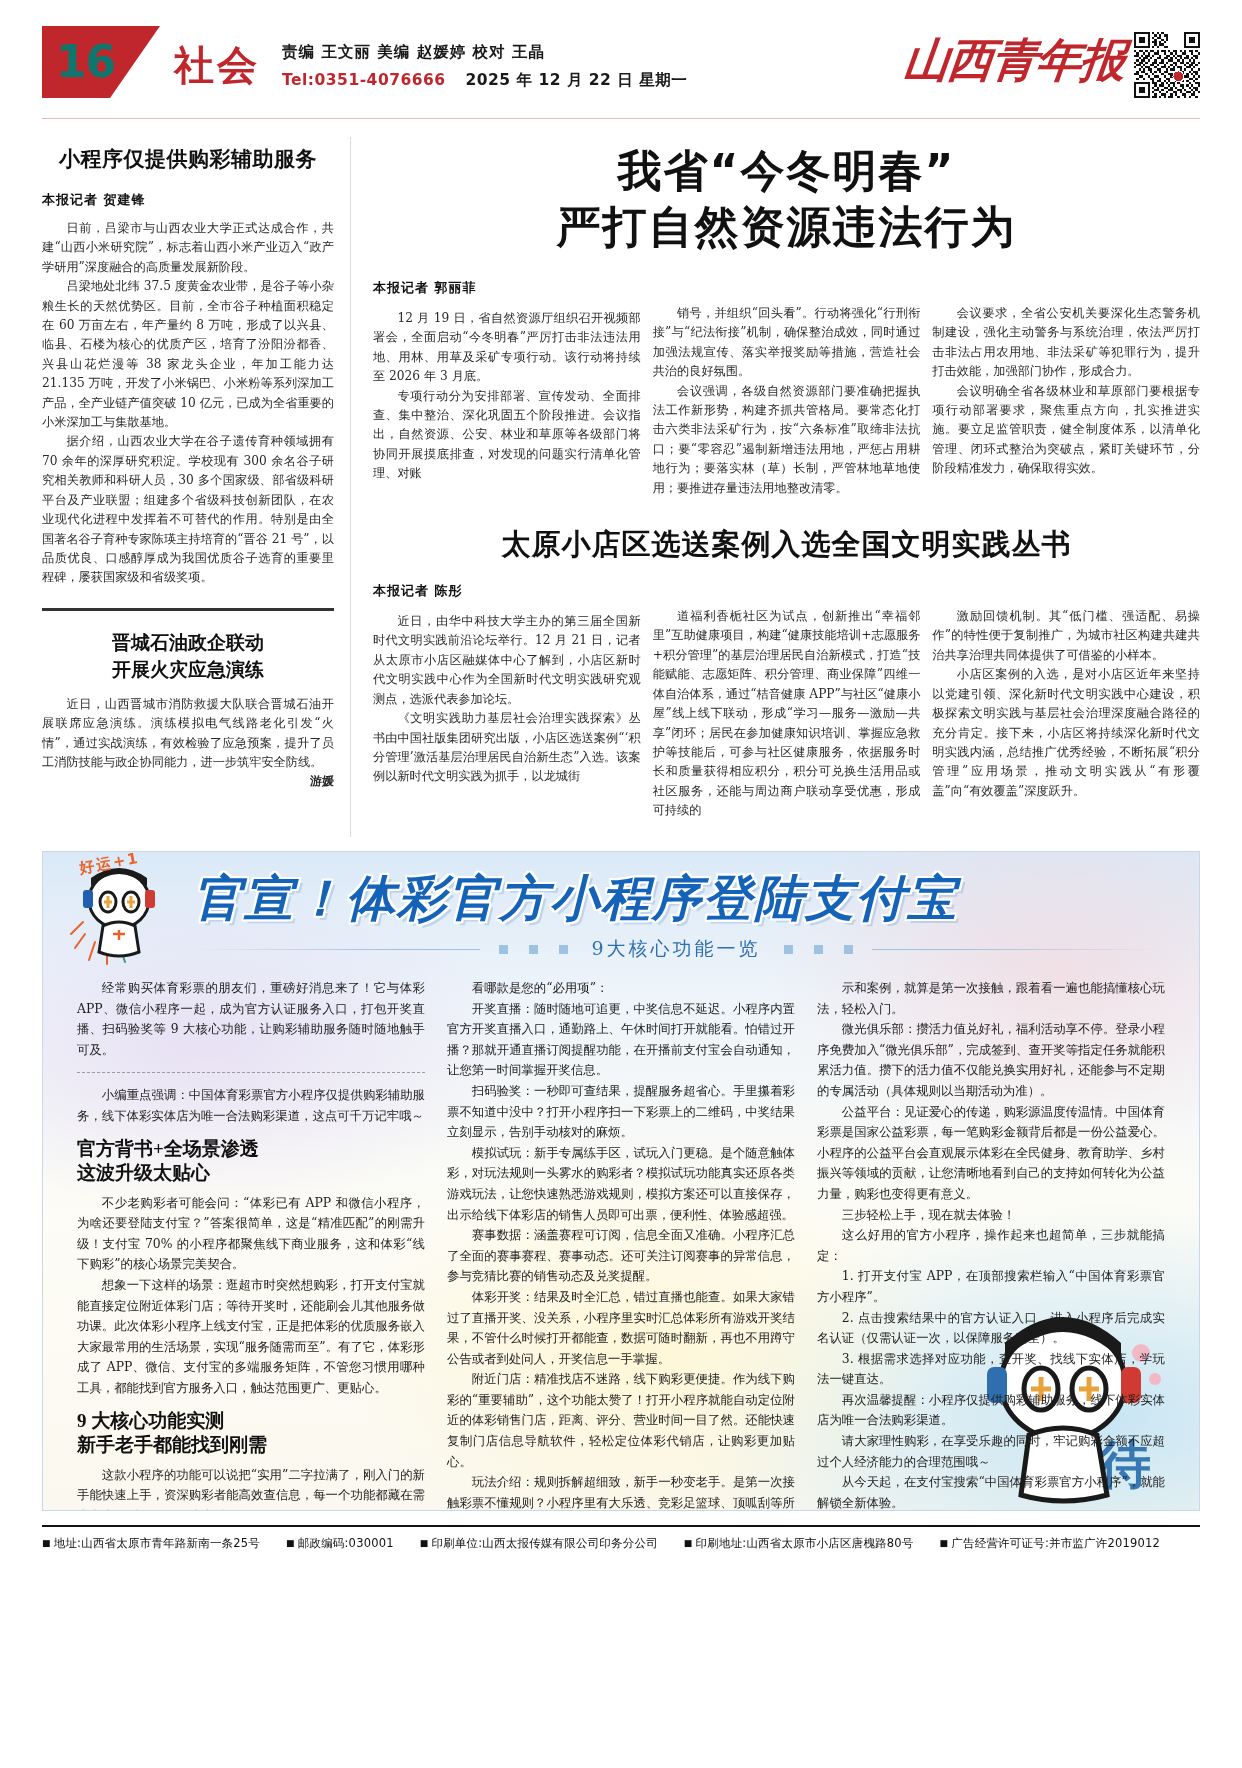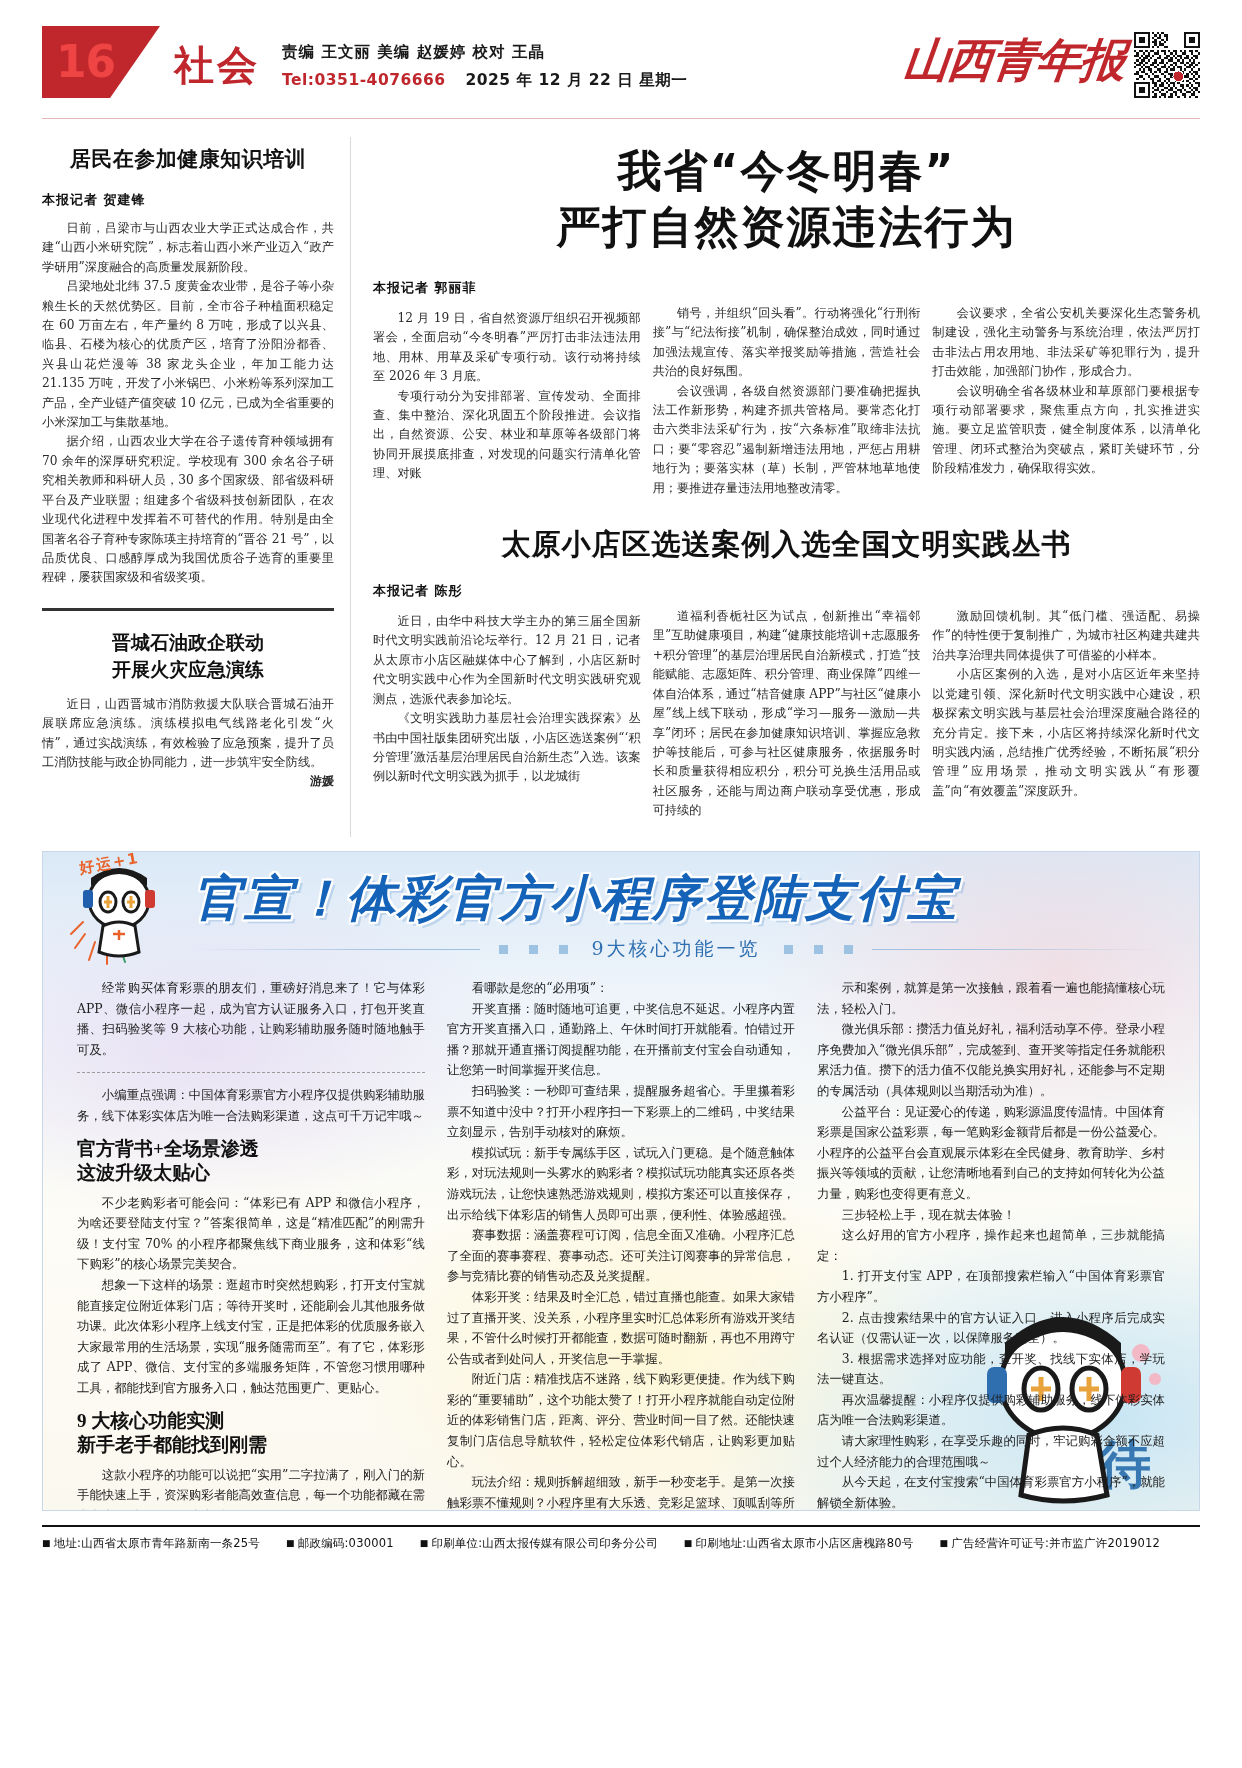--- a/index.html
+++ b/index.html
@@ -45,21 +45,21 @@
     left: 0; top: 0;
     width: 118px; height: 72px;
   }
   .folio-num {
     position: absolute;
     left: 14px;
     top: 8px;
     font-family: "DejaVu Sans", sans-serif;
     font-weight: 700;
     font-size: 44px;
-    color: #ef4444;
+    color: #0f766e;
     letter-spacing: -1px;
     line-height: 56px;
   }
   .section-name {
     font-family: "DejaVu Serif", serif;
     font-weight: 700;
     font-size: 40px;
     color: #c0272d;
     margin-left: 14px;
     margin-top: 12px;
@@ -636,21 +636,21 @@
         <circle cx="19.5" cy="19.5" r="2.2" fill="#c0272d"></circle>
       </svg>
     </div>
   </div>
 
   <div class="top-area">
 
     <div class="col-left">
 
       <div>
-        <h2 class="headline-1 lead-title">居民在参加健康知识培训</h2>
+        <h2 class="headline-1 lead-title">小程序仅提供购彩辅助服务</h2>
         <div class="byline lead-byline">本报记者  贺建锋</div>
         <div class="body-text">
           <p>日前，吕梁市与山西农业大学正式达成合作，共建“山西小米研究院”，标志着山西小米产业迈入“政产学研用”深度融合的高质量发展新阶段。</p>
           <p>吕梁地处北纬 37.5 度黄金农业带，是谷子等小杂粮生长的天然优势区。目前，全市谷子种植面积稳定在 60 万亩左右，年产量约 8 万吨，形成了以兴县、临县、石楼为核心的优质产区，培育了汾阳汾都香、兴县山花烂漫等 38 家龙头企业，年加工能力达 21.135 万吨，开发了小米锅巴、小米粉等系列深加工产品，全产业链产值突破 10 亿元，已成为全省重要的小米深加工与集散基地。</p>
           <p>据介绍，山西农业大学在谷子遗传育种领域拥有 70 余年的深厚研究积淀。学校现有 300 余名谷子研究相关教师和科研人员，30 多个国家级、部省级科研平台及产业联盟；组建多个省级科技创新团队，在农业现代化进程中发挥着不可替代的作用。特别是由全国著名谷子育种专家陈瑛主持培育的“晋谷 21 号”，以品质优良、口感醇厚成为我国优质谷子选育的重要里程碑，屡获国家级和省级奖项。</p>
         </div>
       </div>
 
       <hr class="divider-thick">
 

